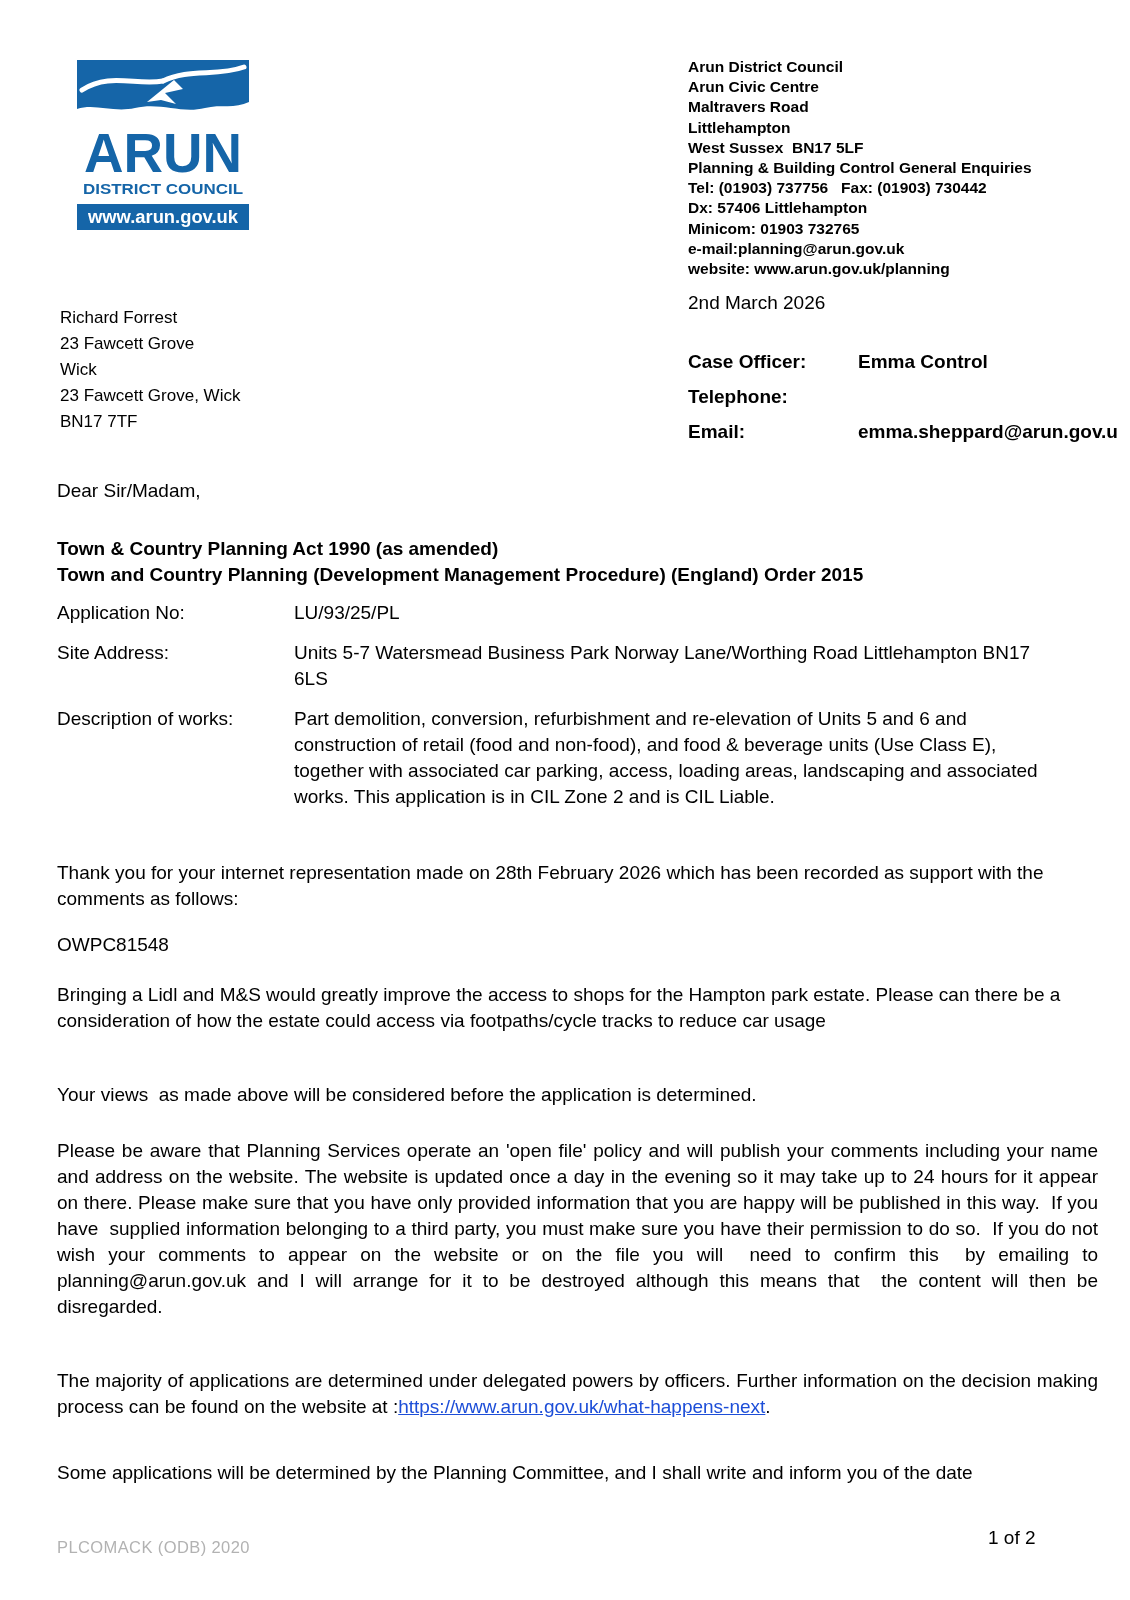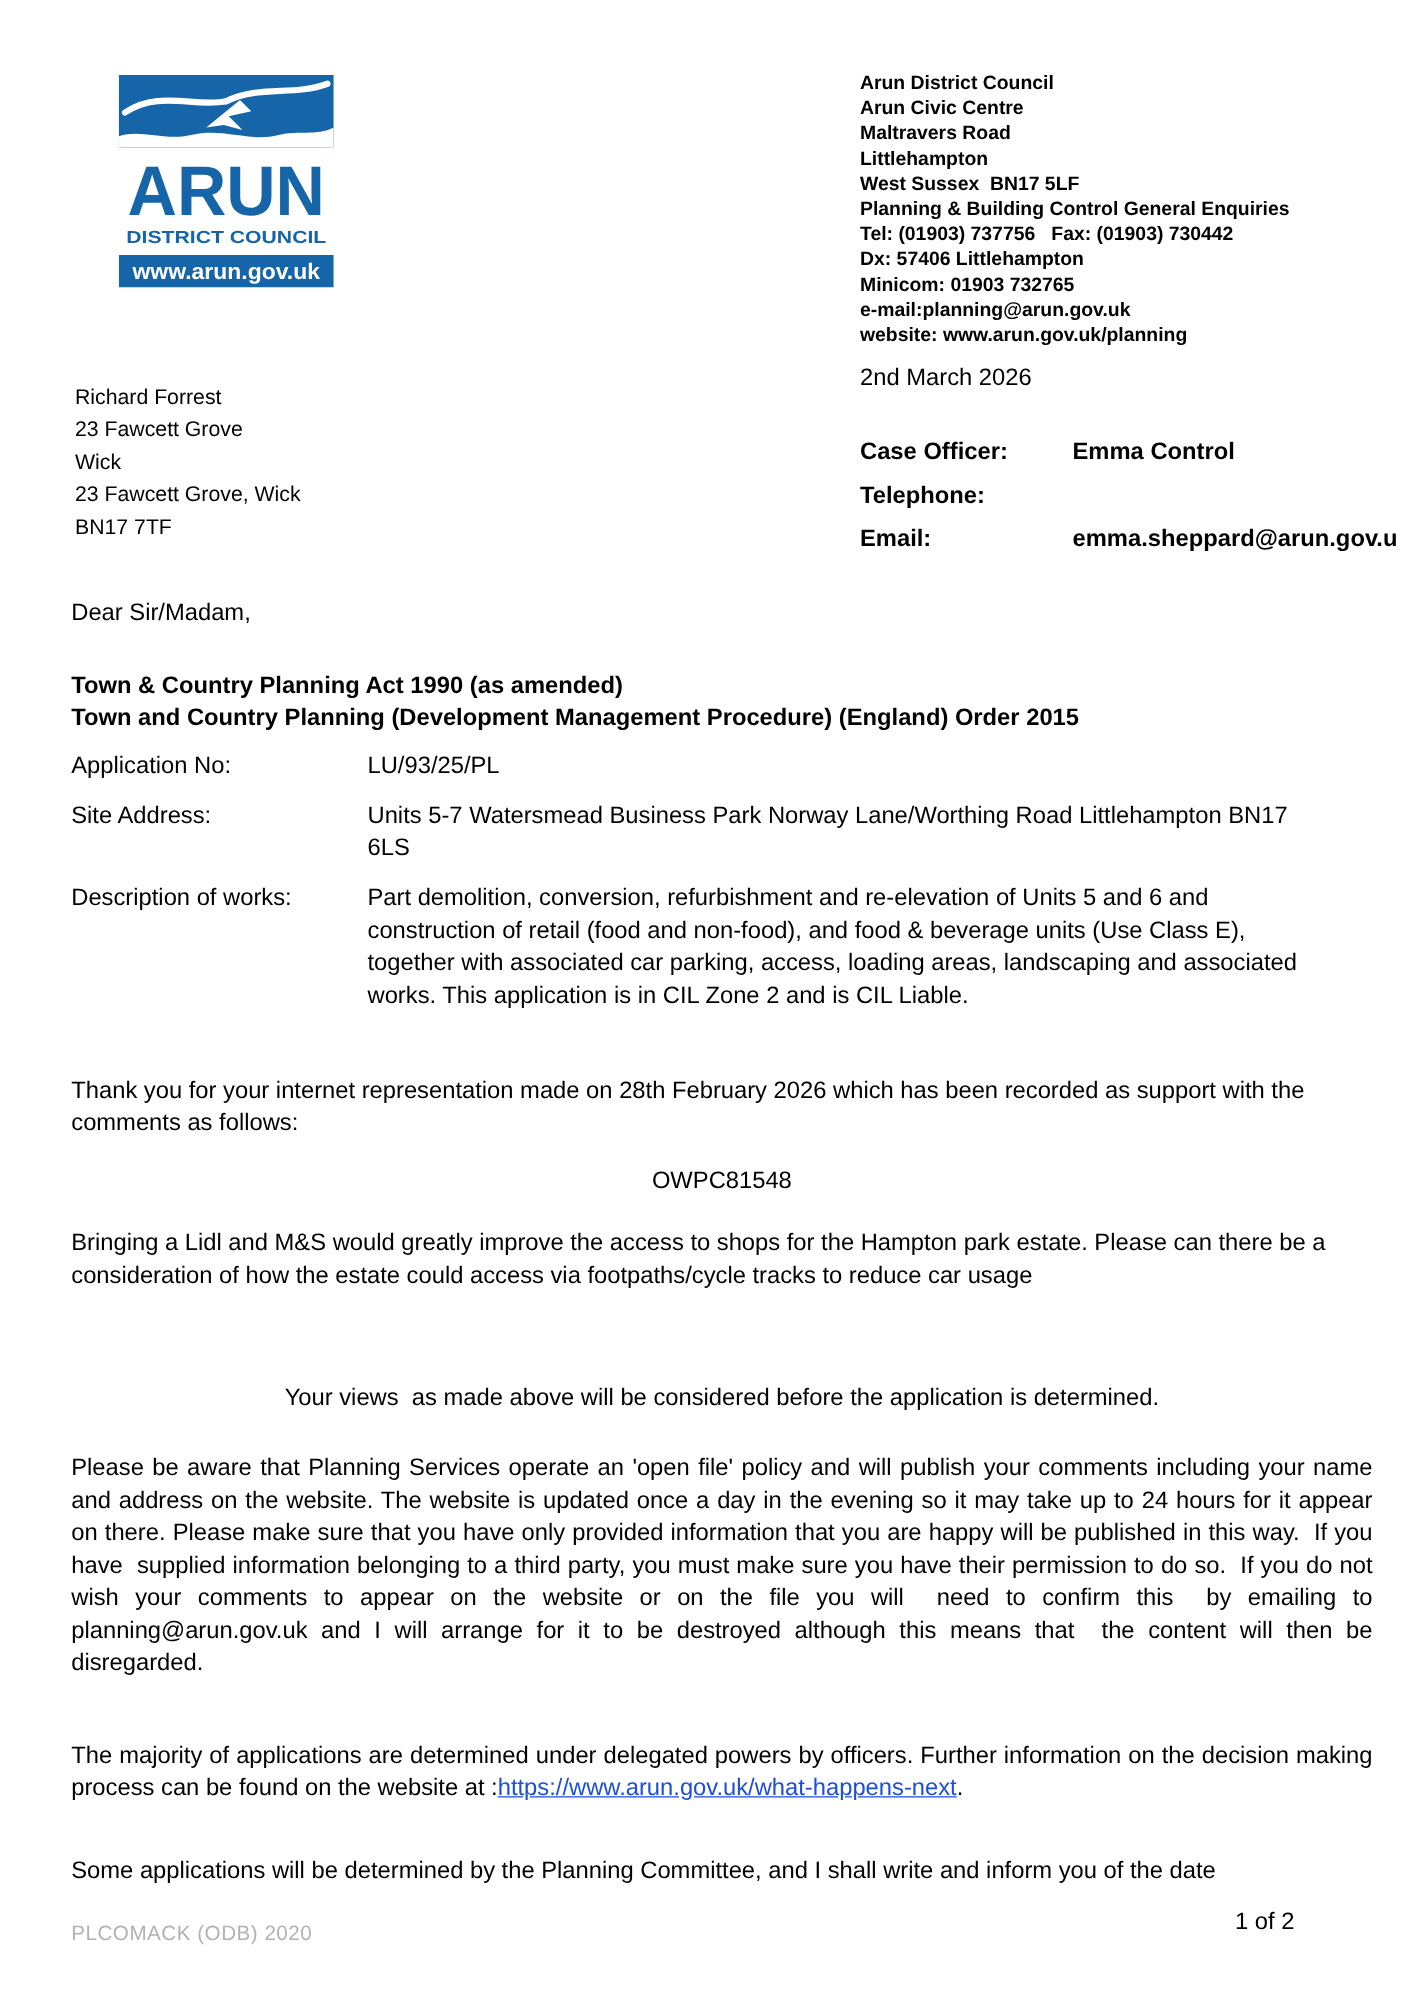--- a/index.html
+++ b/index.html
@@ -7,21 +7,21 @@
     position: relative;
     width: 1130px;
     height: 1600px;
     background: #ffffff;
     font-family: "Liberation Sans", sans-serif;
     color: #000000;
     overflow: hidden;
   }
 
   
-  .logo { position: absolute; left: 95px; top: 60px; width: 172px; height: 170px; }
+  .logo { position: absolute; left: 77px; top: 60px; width: 172px; height: 170px; }
 
   
   .council { position: absolute; left: 688px; top: 57px; font-size: 15.5px; line-height: 20.2px; font-weight: bold; }
   .council-line { white-space: pre-wrap; }
 
   
   .date { position: absolute; left: 688px; top: 292px; font-size: 19px; }
 
   
   .officer { position: absolute; left: 688px; top: 351px; font-size: 19px; font-weight: bold; }
@@ -34,23 +34,23 @@
 
   
   .body { position: absolute; left: 57px; top: 478px; width: 1041px; font-size: 19px; line-height: 26px; }
   .subject { font-weight: bold; margin-top: 32px; }
   .details { margin-top: 12px; }
   .detail-row { display: flex; margin-bottom: 14px; }
   .detail-label { width: 237px; flex: 0 0 237px; }
   .detail-value { width: 770px; white-space: pre-wrap; }
   .p { white-space: pre-wrap; }
   .p-ack { margin-top: 50px; }
-  .p-ref { margin-top: 20px; text-align: center; }
+  .p-ref { margin-top: 20px; }
   .p-comment { margin-top: 24px; }
-  .p-views { margin-top: 72px; text-align: center; }
+  .p-views { margin-top: 48px; }
   .p-policy { margin-top: 30px; text-align: justify; }
   .p-delegated { margin-top: 48px; text-align: justify; }
   .p-committee { margin-top: 40px; }
   .link { color: #1d4ed8; text-decoration: underline; cursor: pointer; }
 
   
   .footer-left { position: absolute; left: 57px; top: 1538px; font-size: 16.5px; color: #b2b2b2; letter-spacing: 0.4px; }
   .footer-right { position: absolute; left: 988px; top: 1527px; font-size: 19px; }
 </style>
 </head>

